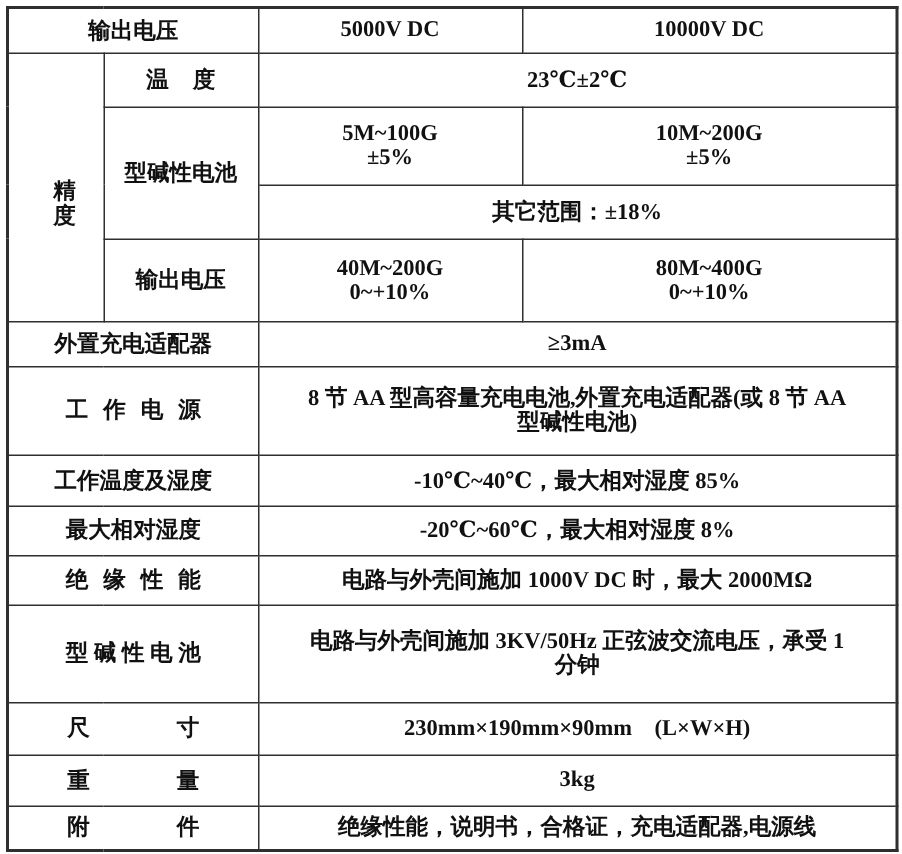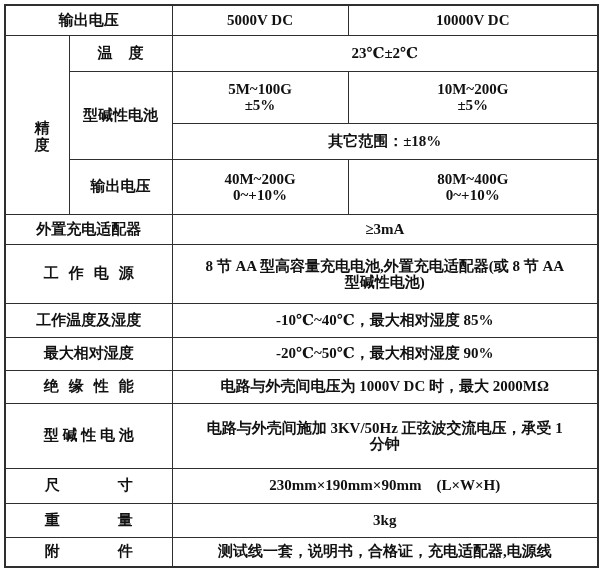--- a/index.html
+++ b/index.html
@@ -97,28 +97,28 @@
 型碱性电池)</td>
   </tr>
 
   <tr class="h34">
     <td colspan="2" class="label">工作温度及湿度</td>
     <td colspan="2">-10℃~40℃，最大相对湿度 85%</td>
   </tr>
 
   <tr class="h33">
     <td colspan="2" class="label">最大相对湿度</td>
-    <td colspan="2">-20℃~50℃，最大相对湿度 90%</td>
+    <td colspan="2">-20℃~60℃，最大相对湿度 8%</td>
   </tr>
 
   <tr class="h33">
     <td colspan="2" class="label">
       <span class="spread w90">绝缘性能</span>
     </td>
-    <td colspan="2">电路与外壳间电压为 1000V DC 时，最大 2000MΩ</td>
+    <td colspan="2">电路与外壳间施加 1000V DC 时，最大 2000MΩ</td>
   </tr>
 
   <tr class="h65">
     <td colspan="2" class="label">
       <span class="spread w90">型碱性电池</span>
     </td>
     <td colspan="2" class="pre">电路与外壳间施加 3KV/50Hz 正弦波交流电压，承受 1
 分钟</td>
   </tr>
 
@@ -133,16 +133,16 @@
     <td colspan="2" class="label">
       <span class="spread w88">重量</span>
     </td>
     <td colspan="2">3kg</td>
   </tr>
 
   <tr class="h30">
     <td colspan="2" class="label">
       <span class="spread w88">附件</span>
     </td>
-    <td colspan="2">测试线一套，说明书，合格证，充电适配器,电源线</td>
+    <td colspan="2">绝缘性能，说明书，合格证，充电适配器,电源线</td>
   </tr>
 </tbody>
   </table>
 
 </body></html>

